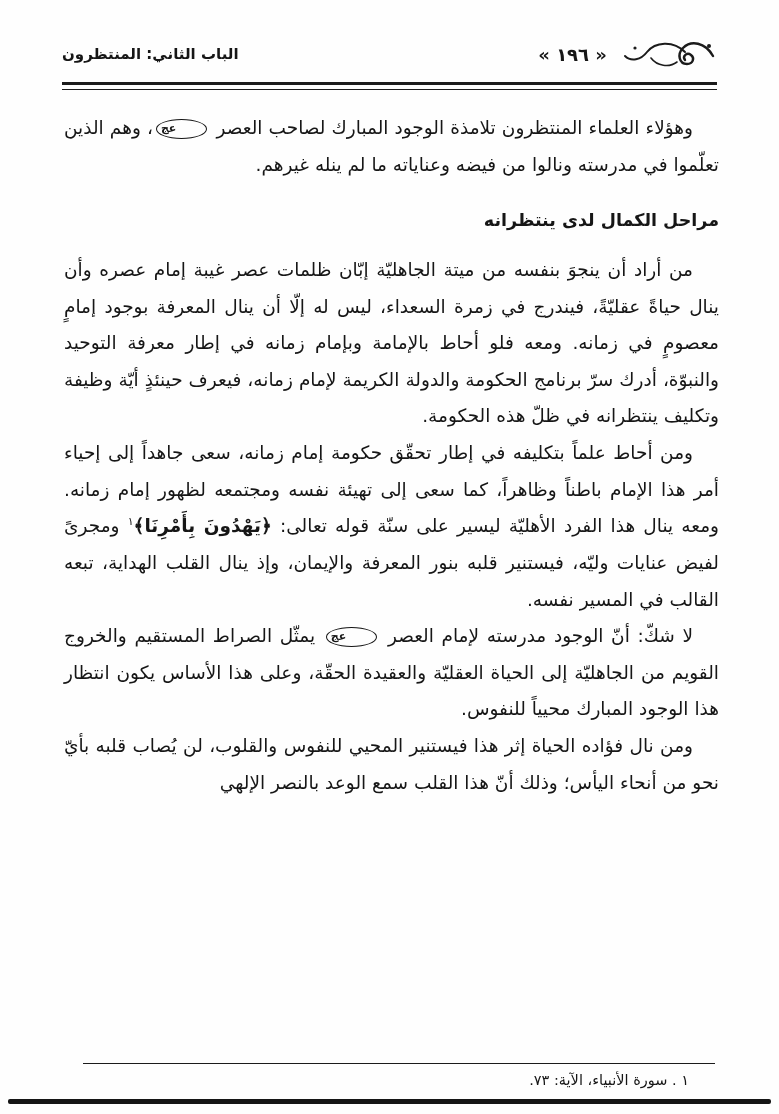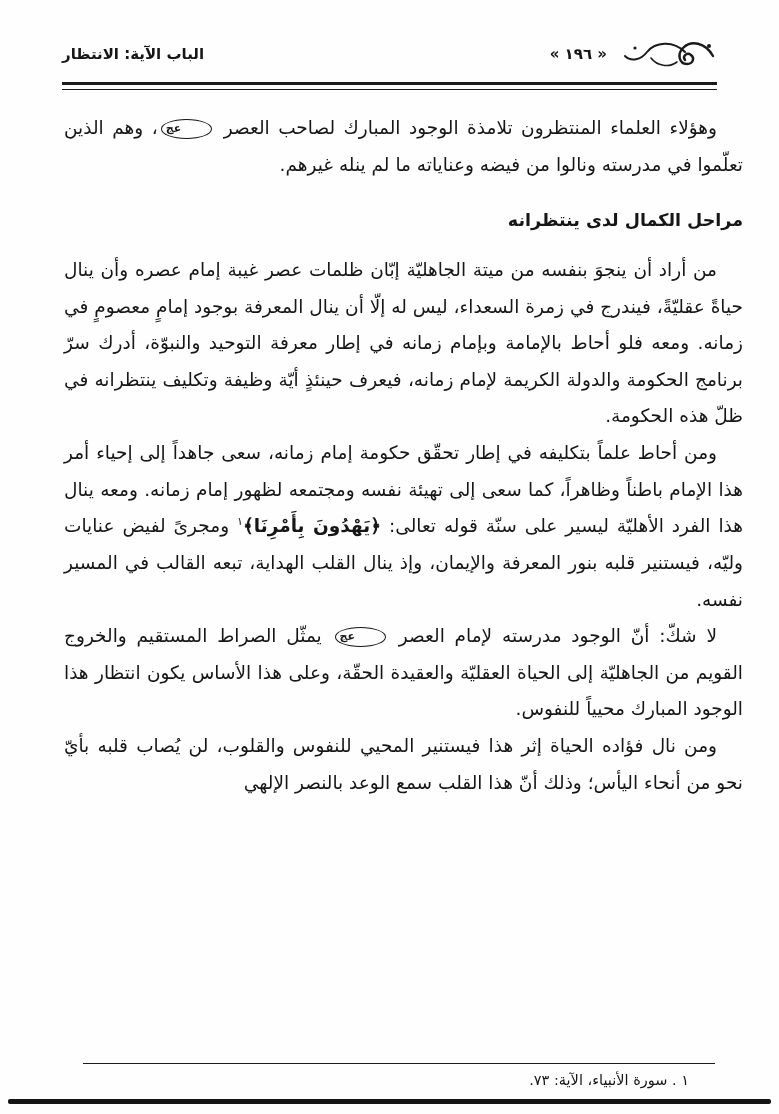--- a/index.html
+++ b/index.html
@@ -28,37 +28,37 @@
     justify-content: space-between;
     padding: 34px 62px 6px 62px;
   }
   .header-right {
     display: flex;
     align-items: center;
     gap: 14px;
   }
   .ornament svg { display: block; }
   .page-number {
-    font-size: 15px;
+    font-size: 18px;
     font-weight: bold;
     letter-spacing: 1px;
   }
   .chapter-title {
     font-size: 15px;
     font-weight: bold;
   }
   .rule-double {
     margin: 2px 62px 0 62px;
     height: 4px;
     border-top: 3px solid #1b1b1b;
     border-bottom: 1px solid #1b1b1b;
   }
   
   .body-text {
-    padding: 20px 36px 0 64px;
+    padding: 20px 60px 0 64px;
     font-size: 18.5px;
     line-height: 1.98;
     text-align: justify;
   }
   .body-text p {
     margin: 0;
     text-indent: 26px;
   }
   .section-heading {
     font-size: 17.5px;
@@ -120,21 +120,21 @@
         <svg width="96" height="40" viewBox="0 0 96 40">
           <path d="M92 22 C84 8, 70 6, 62 14 C56 20, 58 30, 66 30 C72 30, 74 24, 70 21 C66 18, 61 22, 64 26" fill="none" stroke="#1b1b1b" stroke-width="2.4" stroke-linecap="round"></path>
           <path d="M64 18 C52 6, 34 8, 26 18 C20 26, 10 28, 4 22" fill="none" stroke="#1b1b1b" stroke-width="2" stroke-linecap="round"></path>
           <path d="M30 24 C36 32, 48 34, 56 28" fill="none" stroke="#1b1b1b" stroke-width="1.6" stroke-linecap="round"></path>
           <circle cx="88" cy="12" r="2" fill="#1b1b1b"></circle>
           <circle cx="14" cy="14" r="1.6" fill="#1b1b1b"></circle>
         </svg>
       </span>
       <span class="page-number">« ١٩٦ »</span>
     </div>
-    <span class="chapter-title">الباب الآية: الانتظار</span>
+    <span class="chapter-title">الباب الثاني: المنتظرون</span>
   </div>
 
   <div class="rule-double"></div>
 
   <div class="body-text">
 
     <p><span>وهؤلاء العلماء المنتظرون تلامذة الوجود المبارك لصاحب العصر </span><span class="honorific">عج</span><span>، وهم الذين تعلّموا في مدرسته ونالوا من فيضه وعناياته ما لم ينله غيرهم.</span></p>
 
     <div class="section-heading">مراحل الكمال لدى ينتظرانه</div>
 

